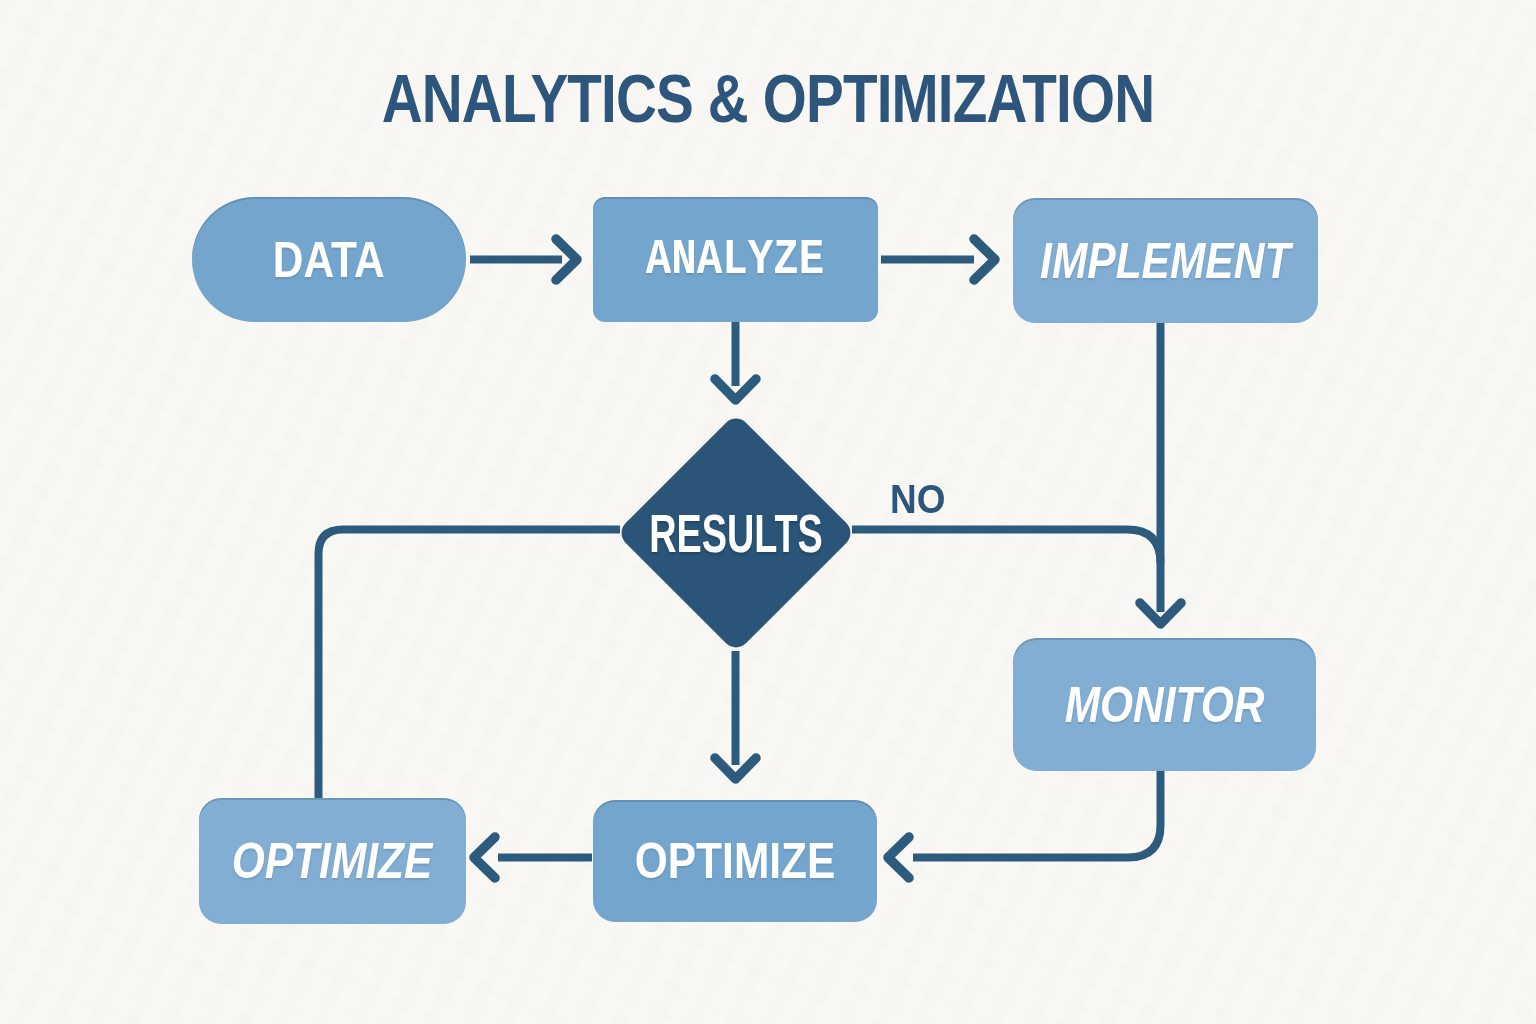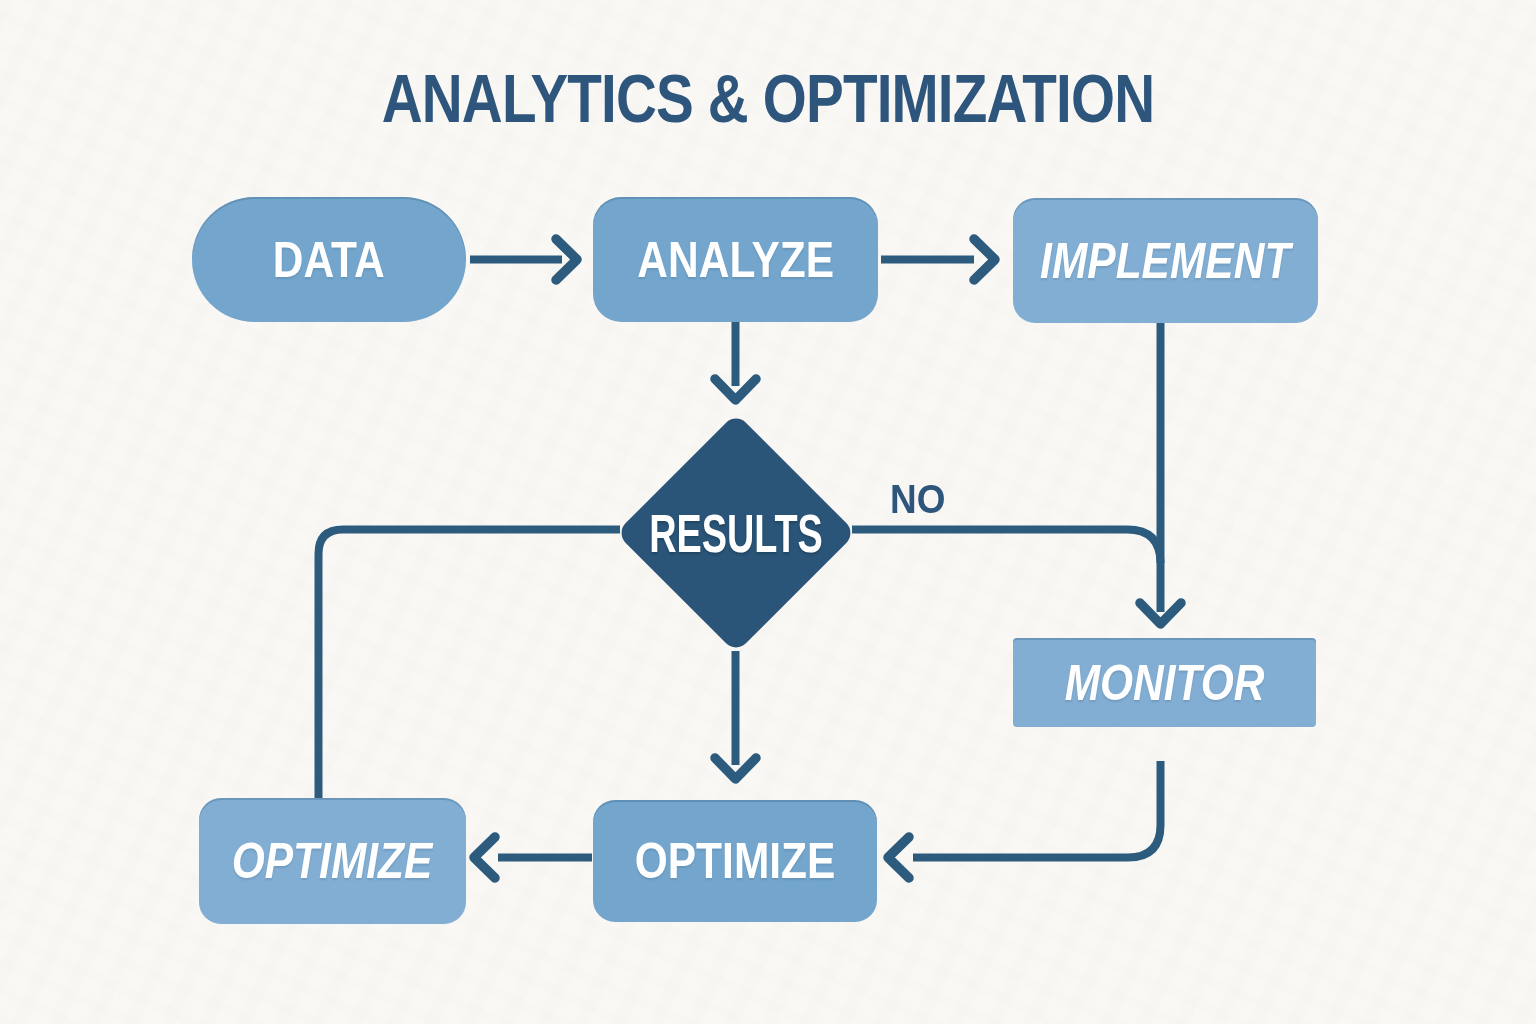--- a/index.html
+++ b/index.html
@@ -45,23 +45,23 @@
   }
   .node.alt{background:var(--node-fill-light);font-style:italic;}
   .lbl{
     color:var(--node-text-color);
     font-size:50px;font-weight:700;line-height:1;
     letter-spacing:0;white-space:nowrap;
     transform:scaleX(0.85);
     text-shadow:0 2px 2px rgba(30,60,90,0.15);
   }
   .n-data{left:192px;top:197px;width:274px;height:125px;border-radius:63px;}
-  .n-analyze{left:593px;top:197px;width:285px;height:125px;border-radius:28px;}
+  .n-analyze{left:593px;top:197px;width:285px;height:125px;border-radius:12px;font-family:Liberation Mono, monospace;}
   .n-implement{left:1013px;top:198px;width:305px;height:125px;border-radius:22px;}
-  .n-monitor{left:1013px;top:638px;width:303px;height:89px;border-radius:4px;}
+  .n-monitor{left:1013px;top:638px;width:303px;height:133px;border-radius:24px;}
   .n-optimize-mid{left:593px;top:800px;width:284px;height:122px;border-radius:22px;}
   .n-optimize-left{left:199px;top:798px;width:267px;height:126px;border-radius:22px;}
   .diamond{
     position:absolute;z-index:2;
     left:651px;top:448px;width:170px;height:170px;
     background:var(--decision-fill);
     border-radius:14px;
     transform:rotate(45deg);
     display:flex;align-items:center;justify-content:center;
   }

